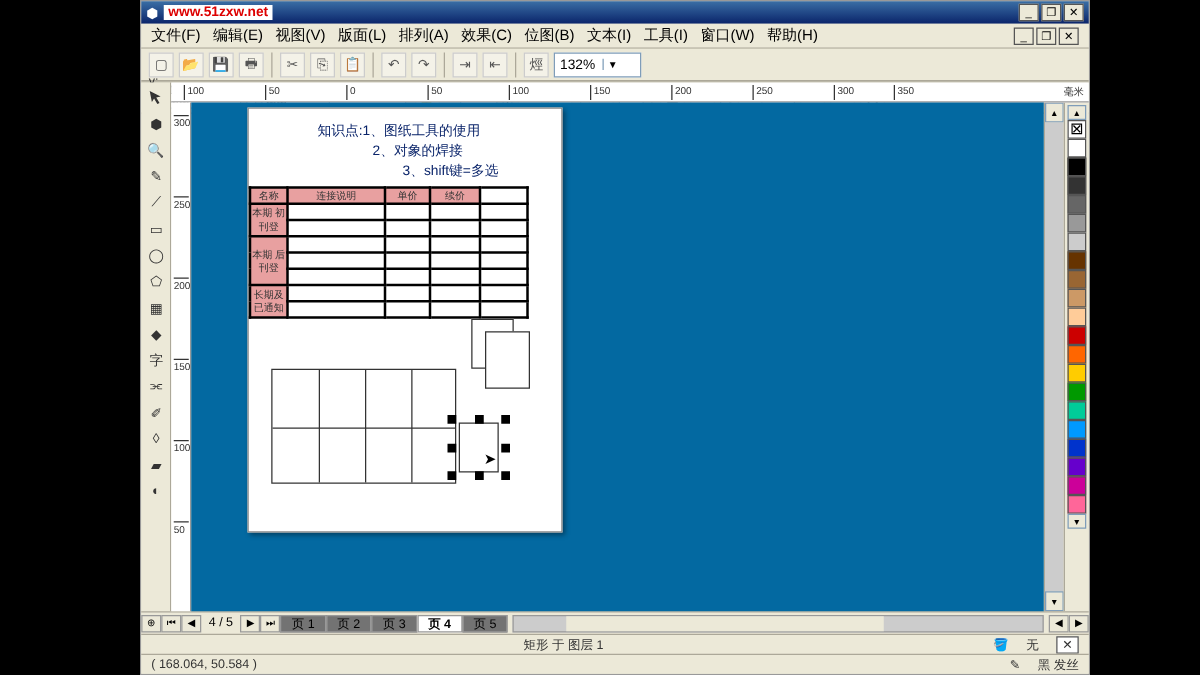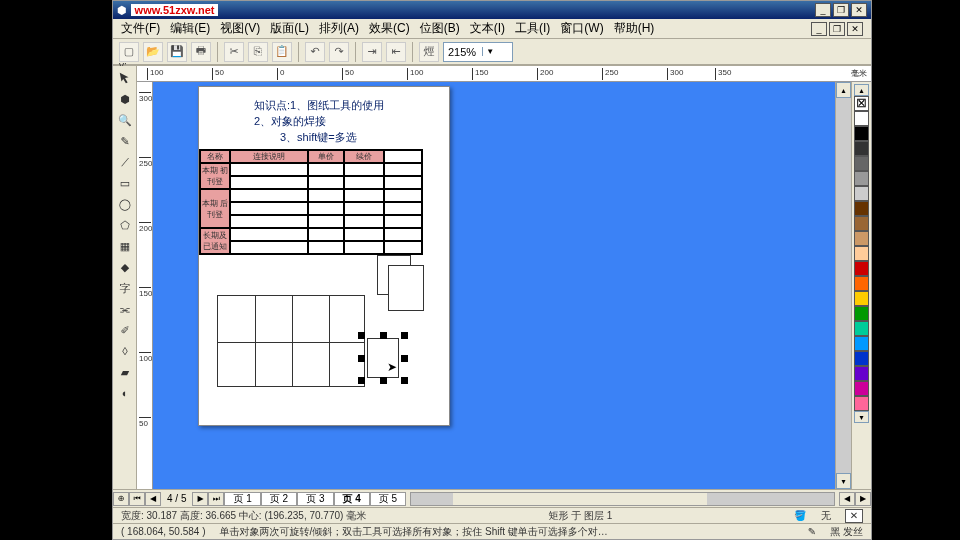--- a/index.html
+++ b/index.html
@@ -25,21 +25,21 @@
 .workspace{flex:1;display:flex;min-height:0}
 .toolbox{width:24px;background:#ece9d8;border-right:1px solid #aca899;display:flex;flex-direction:column;padding:2px;gap:1px}
 .tool{width:20px;height:20px;border:1px solid transparent;display:flex;align-items:center;justify-content:center;font-size:11px;color:#333}
 .tool svg{width:14px;height:14px}
 .rularea{flex:1;display:flex;flex-direction:column;min-width:0}
 .hrul{height:16px;background:#fff;border-bottom:1px solid #999;position:relative;font-size:8px;color:#333;overflow:hidden}
 .hrul .tick{position:absolute;top:2px;border-left:1px solid #333;height:12px;padding-left:2px}
 .midrow{flex:1;display:flex;min-height:0}
 .vrul{width:16px;background:#fff;border-right:1px solid #999;position:relative;font-size:8px;color:#333;overflow:hidden}
 .vrul .tick{position:absolute;left:2px;border-top:1px solid #333;width:12px;padding-top:1px}
-.canvas{flex:1;background:#3b82f6;position:relative;overflow:hidden}
+.canvas{flex:1;background:#0369a1;position:relative;overflow:hidden}
 .page{position:absolute;left:45px;top:4px;width:252px;height:340px;background:#fff;box-shadow:2px 2px 4px rgba(0,0,0,.4);border:1px solid #888}
 .knowledge{position:absolute;left:55px;top:10px;font-size:11px;color:#0a246a;line-height:16px}
 .tbl1{position:absolute;left:0;top:62px;border-collapse:collapse;font-size:8px}
 .tbl1 td,.tbl1 th{border:2px solid #000000;height:13px}
 .tbl1 .hdr td{background:#e8a0a0;text-align:center;color:#333}
 .tbl1 .side{background:#e8a0a0;width:30px;text-align:center;color:#333}
 .tbl1 .c1{width:78px}.tbl1 .c2{width:36px}.tbl1 .c3{width:40px}.tbl1 .c4{width:38px}
 .box1{position:absolute;left:178px;top:168px;width:34px;height:40px;border:1px solid #333;background:#fff}
 .box2{position:absolute;left:235px;top:183px;width:36px;height:46px;border:1px solid #333;background:#fff}
 .grid{position:absolute;left:18px;top:208px;width:148px;height:92px;border:1px solid #333;background:#fff}
@@ -48,21 +48,21 @@
 .sel{position:absolute;left:205px;top:250px;width:50px;height:52px}
 .handle{position:absolute;width:7px;height:7px;background:#000}
 .cursor{position:absolute;left:234px;top:278px;font-size:12px;color:#000;pointer-events:none}
 .vscroll{width:16px;background:#ece9d8;border-left:1px solid #aca899;display:flex;flex-direction:column}
 .sbtn{height:16px;background:#ece9d8;border:1px solid #7f9db9;font-size:8px;display:flex;align-items:center;justify-content:center}
 .sthumb{flex:1;background:#ccc}
 .palette{width:20px;background:#ece9d8;border-left:1px solid #aca899;display:flex;flex-direction:column;gap:0;padding-top:2px;align-items:center}
 .sw{width:15px;height:15px;border:1px solid #555}
 .pagectrl{height:18px;background:#ece9d8;display:flex;align-items:center;font-size:10px;border-top:1px solid #aca899}
 .pagectrl .nbtn{width:16px;height:14px;border:1px solid #999;background:#ece9d8;display:flex;align-items:center;justify-content:center;font-size:8px}
-.pagectrl .tab{padding:0 8px;border:1px solid #999;background:#ffffff;height:14px;display:flex;align-items:center}
+.pagectrl .tab{padding:0 8px;border:1px solid #999;background:#737373;height:14px;display:flex;align-items:center}
 .pagectrl .tab.active{background:#fff;font-weight:bold}
 .pagectrl .hscroll{flex:1;height:14px;background:#ccc;margin:0 4px;border:1px solid #999;display:flex}
 .pagectrl .hscroll .thumb{width:60%;background:#ece9d8;margin-left:10%}
 .status{height:16px;background:#ece9d8;font-size:10px;color:#333;display:flex;align-items:center;padding:0 8px;gap:14px;border-top:1px solid #aca899}
 .status2{height:16px;background:#ece9d8;font-size:10px;color:#333;display:flex;align-items:center;padding:0 8px;gap:14px;border-top:1px solid #aca899}
 .xbox{width:18px;height:14px;border:1px solid #555;background:#fff;display:flex;align-items:center;justify-content:center;font-size:10px}
 </style>
 </head>
 <body>
 
@@ -110,21 +110,21 @@
     <div class="tbtn">📋</div>
     <div class="tsep"></div>
     <div class="tbtn">↶</div>
     <div class="tbtn">↷</div>
     <div class="tsep"></div>
     <div class="tbtn">⇥</div>
     <div class="tbtn">⇤</div>
     <div class="tsep"></div>
     <div class="tbtn">烴</div>
     <div class="combo" style="width:70px">
-      <span>215%</span>
+      <span>132%</span>
         <span class="arr">▼</span>
     </div>
   </div>
 
   <div class="propbar">
     <span class="lbl">x:</span>
       <div class="field" style="width:62px">196.235 mm</div>
     <div class="field" style="width:8px;padding:0">⇅</div>
     <div class="field" style="width:58px">30.187 mm</div>
     <div class="spin">
@@ -207,22 +207,22 @@
           <div class="tick" style="top:140px">200</div>
           <div class="tick" style="top:205px">150</div>
           <div class="tick" style="top:270px">100</div>
           <div class="tick" style="top:335px">50</div>
         </div>
 
         <div class="canvas">
           <div class="page">
             <div class="knowledge">
               <div>知识点:1、图纸工具的使用</div>
-              <div style="">2、对象的焊接</div>
-              <div style="margin-left:26px">3、shift键=多选</div>
+              <div style="margin-left:44px">2、对象的焊接</div>
+              <div style="margin-left:68px">3、shift键=多选</div>
             </div>
             <table class="tbl1">
               <tbody>
                   <tr class="hdr">
                     <td class="side">名称</td>
                     <td class="c1">连接说明</td>
                     <td class="c2">单价</td>
                     <td class="c3">续价</td>
                     <td class="c4" style="background:#fff"></td>
                   </tr>
@@ -351,29 +351,27 @@
     <div class="tab active">页 4</div>
     <div class="tab">页 5</div>
     <div class="hscroll">
         <div class="thumb"></div>
       </div>
     <div class="nbtn">◀</div>
     <div class="nbtn">▶</div>
   </div>
 
   <div class="status">
-    <span>宽度: 30.187 高度: 36.665 中心: (196.235, 70.770) 毫米</span>
     <span style="flex:1"></span>
     <span>矩形 于 图层 1</span>
     <span style="flex:1"></span>
     <span>🪣</span>
     <span>无</span>
     <div class="xbox">✕</div>
   </div>
   <div class="status2">
     <span>( 168.064, 50.584 )</span>
-    <span>单击对象两次可旋转/倾斜；双击工具可选择所有对象；按住 Shift 键单击可选择多个对…</span>
     <span style="flex:1"></span>
     <span>✎</span>
     <span>黑 发丝</span>
   </div>
 
 </div>
 
 </body></html>

